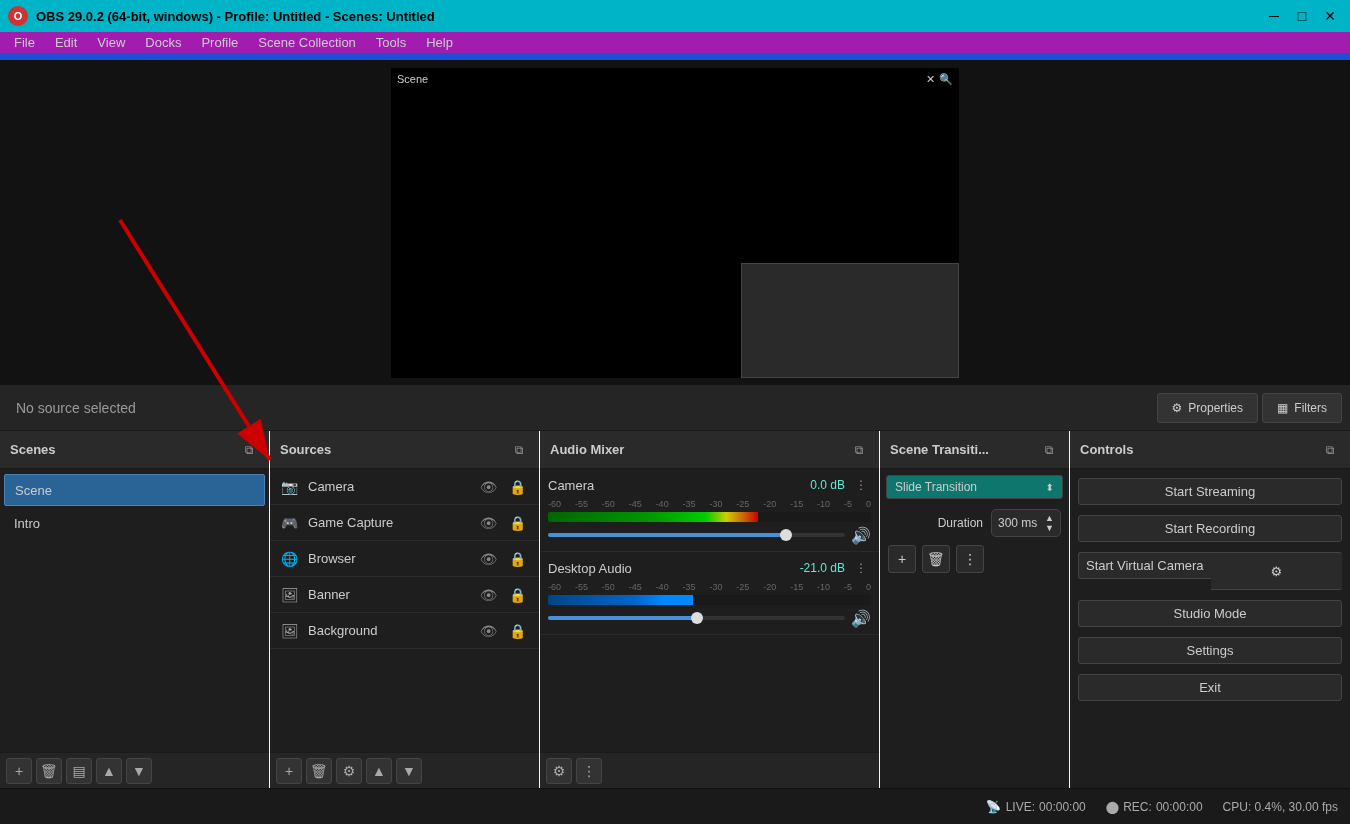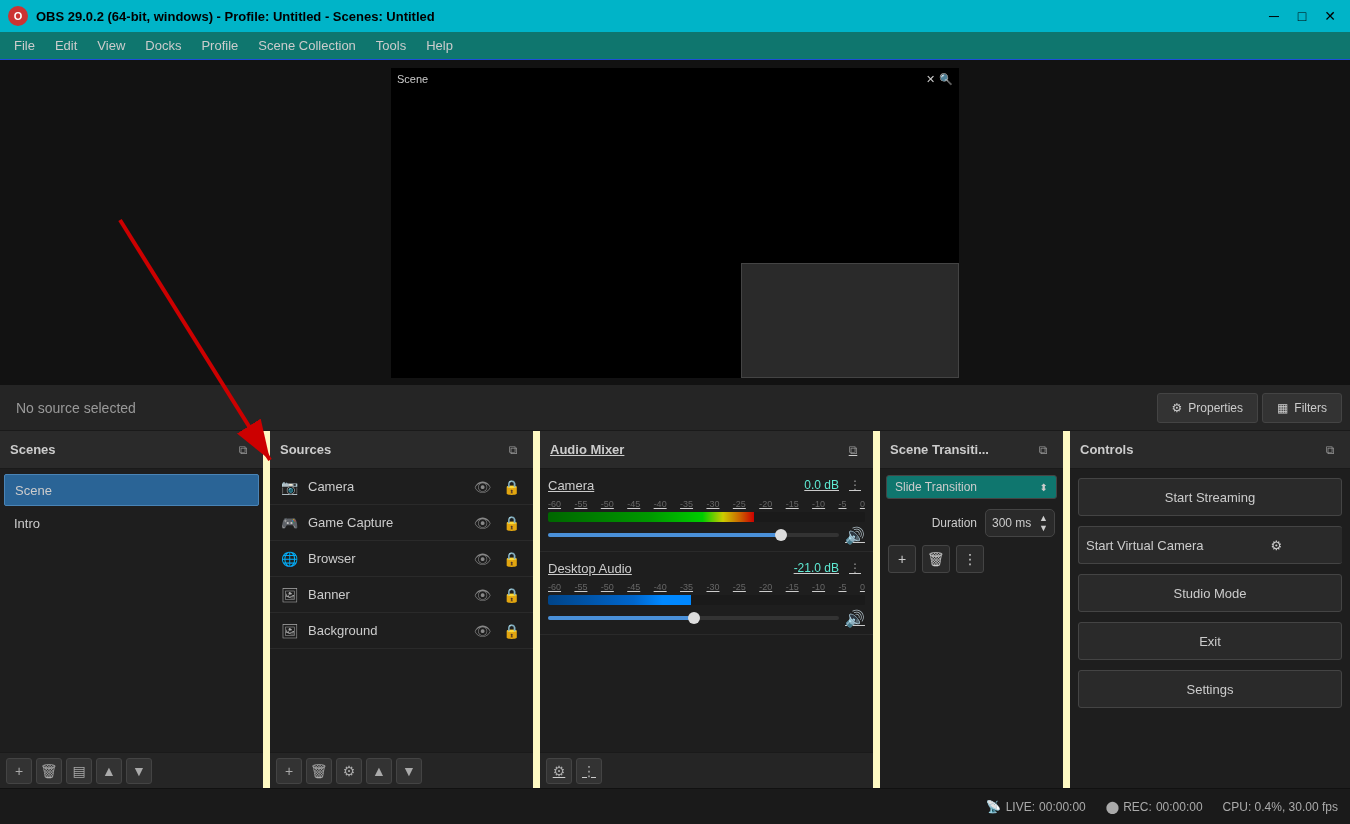--- a/index.html
+++ b/index.html
@@ -47,25 +47,25 @@
       border: none;
       color: #000;
       font-size: 14px;
       cursor: pointer;
       display: flex; align-items: center; justify-content: center;
     }
     
     #menubar {
       width: 100%;
       height: 28px;
-      background: #0f766e;
+      background: #a21caf;
       display: flex;
       align-items: center;
       padding: 0 4px;
-      border-bottom: 1px solid #1d4ed8;
+      border-bottom: 7px solid #1d4ed8;
     }
     #menubar .menu-item {
       padding: 4px 10px;
       cursor: pointer;
       font-size: 13px;
       color: #cccccc;
       border-radius: 2px;
     }
     
     #preview-area {
@@ -138,21 +138,21 @@
     #panels {
       display: flex;
       width: 100%;
       height: calc(824px - 32px - 28px - 325px - 46px - 36px);
       min-height: 240px;
     }
     
     .panel {
       display: flex;
       flex-direction: column;
-      border-right: 7px solid #fef9c3;
+      border-right: 1px solid #fef9c3;
     }
     .panel-header {
       height: 38px;
       background: #2a2a2a;
       display: flex;
       align-items: center;
       justify-content: space-between;
       padding: 0 10px;
       font-weight: 600;
       font-size: 13px;
@@ -214,21 +214,20 @@
     }
     .source-item .source-name { flex: 1; }
     .source-item .source-icon { color: #aaa; font-size: 14px; width: 20px; text-align: center; }
     .source-item .visibility-btn, .source-item .lock-btn {
       background: none; border: none; color: #888; cursor: pointer; font-size: 14px; padding: 2px;
     }
     
     #audio-panel {
       width: 340px;
       flex-shrink: 0;
-      text-decoration: underline;
     }
     .audio-channel {
       padding: 6px 8px;
       border-bottom: 1px solid #2a2a2a;
     }
     .audio-channel-header {
       display: flex;
       justify-content: space-between;
       align-items: center;
       margin-bottom: 4px;
@@ -336,21 +335,21 @@
       display: flex; align-items: center; justify-content: center;
     }
     
     #controls-panel {
       flex: 1;
       justify-content: flex-end;
     }
     .controls-btn {
       width: calc(100% - 16px);
       margin: 5px 8px;
-      height: 38px;
+      height: 27px;
       background: #2a2a2a;
       border: 1px solid #444;
       border-radius: 3px;
       color: #ccc;
       font-size: 13px;
       cursor: pointer;
       display: flex; align-items: center; justify-content: center;
       gap: 8px;
     }
     .controls-btn.gear-btn {
@@ -668,36 +667,39 @@
     <div class="panel-header">
       <span>Controls</span>
       <div class="panel-header-right">
         <button class="icon-btn">⧉</button>
       </div>
     </div>
     <div style="flex:1;display:flex;flex-direction:column;padding-top:4px;">
       <button class="controls-btn">
         <span>Start Streaming</span>
       </button>
+      <button class="controls-btn">
+        <span>Start Recording</span>
+      </button>
       <div class="virtual-cam-row">
         <button class="controls-btn">
           <span>Start Virtual Camera</span>
         </button>
         <button class="controls-btn gear-btn">
           <span>⚙</span>
         </button>
       </div>
       <button class="controls-btn">
         <span>Studio Mode</span>
       </button>
       <button class="controls-btn">
-        <span>Exit</span>
+        <span>Settings</span>
       </button>
       <button class="controls-btn">
-        <span>Settings</span>
+        <span>Exit</span>
       </button>
     </div>
   </div>
 </div>
 
 <div id="statusbar">
   <div class="status-item">
     <span>📡</span>
     <span>LIVE:</span>
     <span>00:00:00</span>

